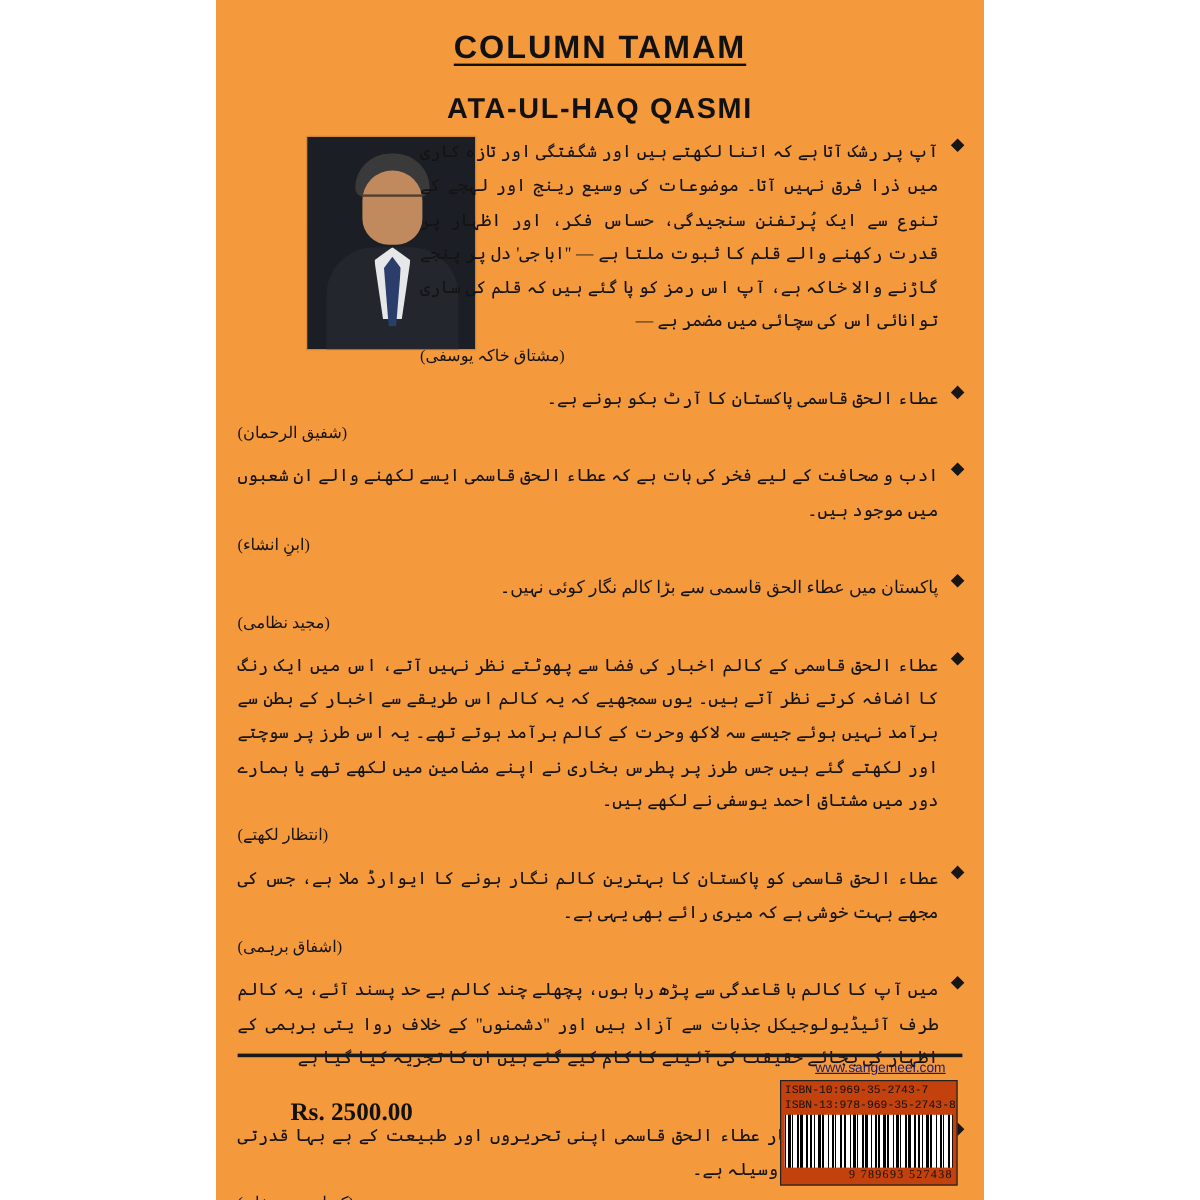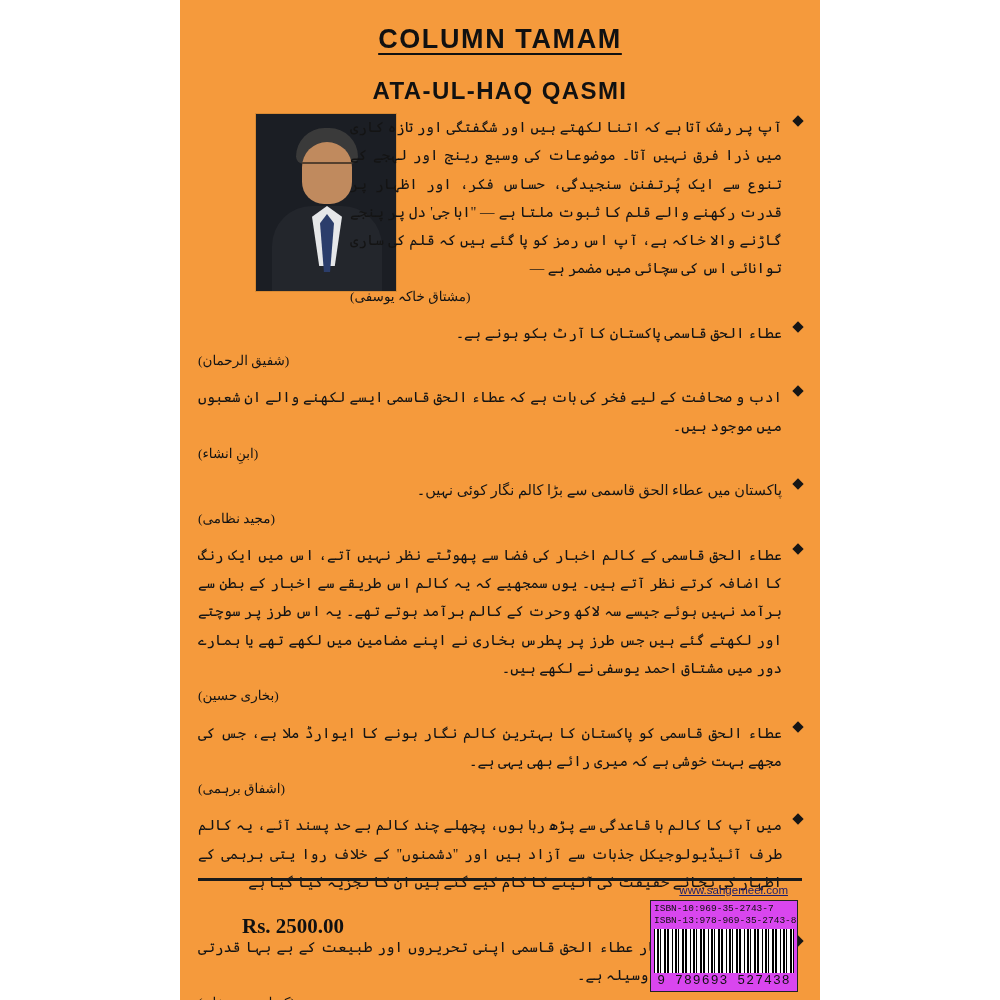--- a/index.html
+++ b/index.html
@@ -179,21 +179,21 @@
     color: #1b1b6e;
     text-decoration: underline;
     text-align: center;
   }
 
   #isbn-box {
     position: absolute;
     right: 22px;
     top: 900px;
     width: 148px;
-    background: #d946ef;
+    background: #c2410c;
     border: 1px solid #222222;
     padding: 2px 3px 1px 3px;
     box-sizing: border-box;
   }
   #isbn-box .isbn-line {
     font-family: "Liberation Mono", monospace;
     font-size: 9.5px;
     color: #111111;
     line-height: 1.25;
     white-space: nowrap;
@@ -201,24 +201,24 @@
   #barcode {
     height: 44px;
     margin-top: 2px;
     background:
       repeating-linear-gradient(90deg,
         #000 0 1px, #fff 1px 3px, #000 3px 5px, #fff 5px 6px,
         #000 6px 7px, #fff 7px 10px, #000 10px 12px, #fff 12px 13px,
         #000 13px 15px, #fff 15px 18px);
   }
   #barcode-number {
-    font-family: Liberation Mono, monospace;
-    font-size: 13px;
+    font-family: Liberation Serif, serif;
+    font-size: 10px;
     letter-spacing: 1.1px;
-    text-align: center;
+    text-align: right;
     color: #111111;
     line-height: 1.3;
   }
 </style>
 </head>
 <body>
 
 <div id="book-back-cover" style="background: rgb(245, 154, 60);">
 
   <div class="title-block">
@@ -257,21 +257,21 @@
 
     <div class="quote-item">
       <span class="bullet"></span>
       <span>پاکستان میں عطاء الحق قاسمی سے بڑا کالم نگار کوئی نہیں۔</span>
       <span class="attrib">(مجید نظامی)</span>
     </div>
 
     <div class="quote-item">
       <span class="bullet"></span>
       <span>عطاء الحق قاسمی کے کالم اخبار کی فضا سے پھوٹتے نظر نہیں آتے، اس میں ایک رنگ کا اضافہ کرتے نظر آتے ہیں۔ یوں سمجھیے کہ یہ کالم اس طریقے سے اخبار کے بطن سے برآمد نہیں ہوئے جیسے سہ لاکھ وحرت کے کالم برآمد ہوتے تھے۔ یہ اس طرز پر سوچتے اور لکھتے گئے ہیں جس طرز پر پطرس بخاری نے اپنے مضامین میں لکھے تھے یا ہمارے دور میں مشتاق احمد یوسفی نے لکھے ہیں۔</span>
-      <span class="attrib">(بخاری حسین)</span>
+      <span class="attrib">(انتظار لکھتے)</span>
     </div>
 
     <div class="quote-item">
       <span class="bullet"></span>
       <span>عطاء الحق قاسمی کو پاکستان کا بہترین کالم نگار ہونے کا ایوارڈ ملا ہے، جس کی مجھے بہت خوشی ہے کہ میری رائے بھی یہی ہے۔</span>
       <span class="attrib">(اشفاق برہمی)</span>
     </div>
 
     <div class="quote-item">
       <span class="bullet"></span>

